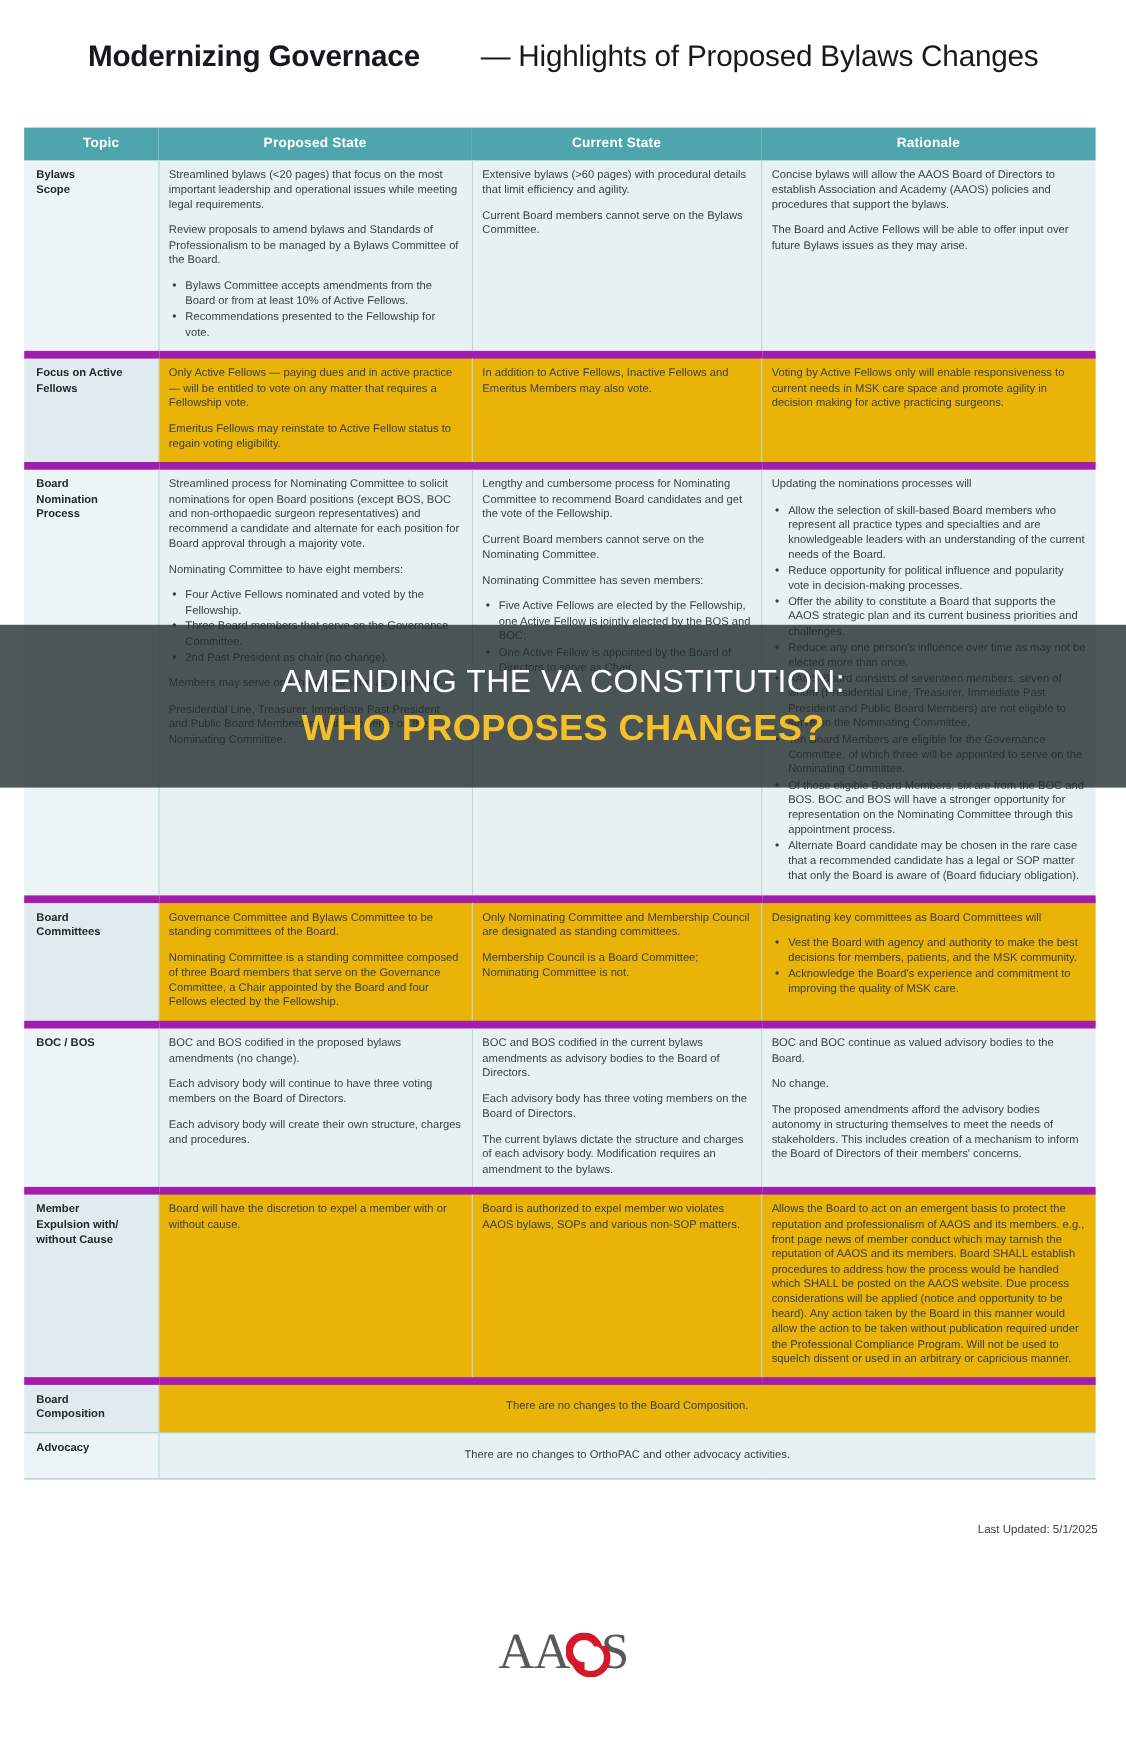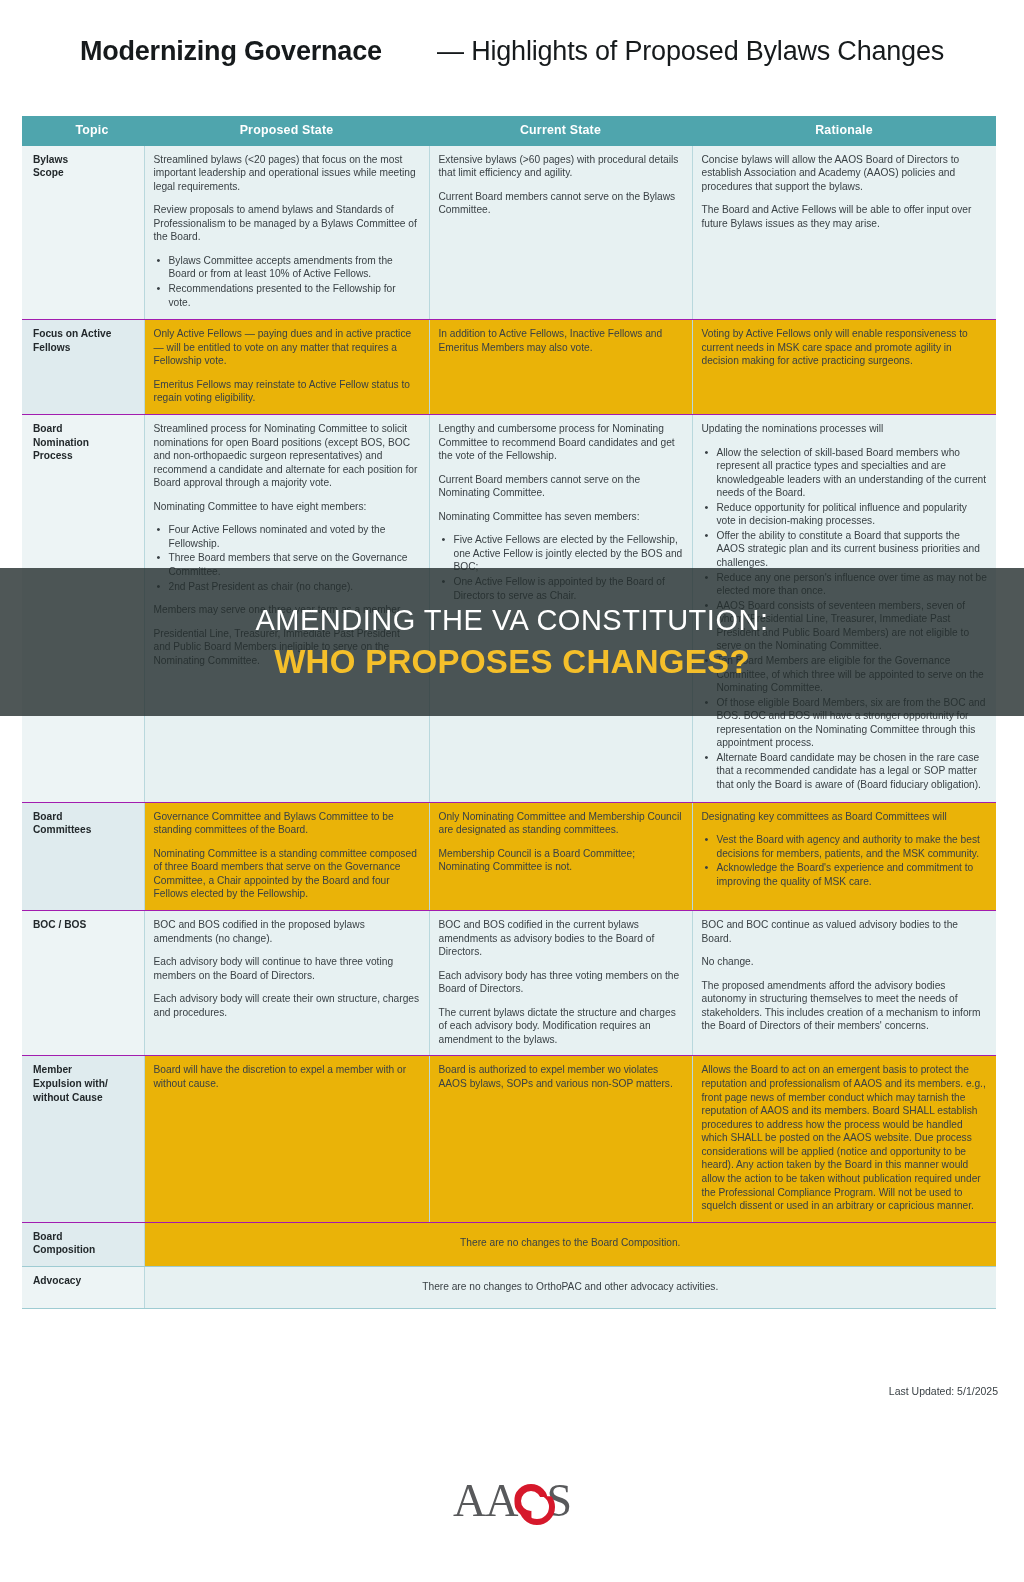--- a/index.html
+++ b/index.html
@@ -53,21 +53,21 @@
     text-align:center;
     border:none;
     letter-spacing:0.2px;
   }
   thead th.topic-h { text-align:center; padding-left:24px; }
 
   tbody td {
     vertical-align:top;
     padding:7px 9px 9px 9px;
     border-right:1px solid #b9d8dd;
-    border-bottom:1px solid #a21caf;
+    border-bottom:7px solid #a21caf;
     background:#e7f1f2;
     color:#3a4145;
   }
   tbody tr.alt td { background:#eab308; }
   tbody td.topic {
     font-weight:bold;
     color:#22282b;
     padding-left:11px;
     background:#edf4f5;
   }

